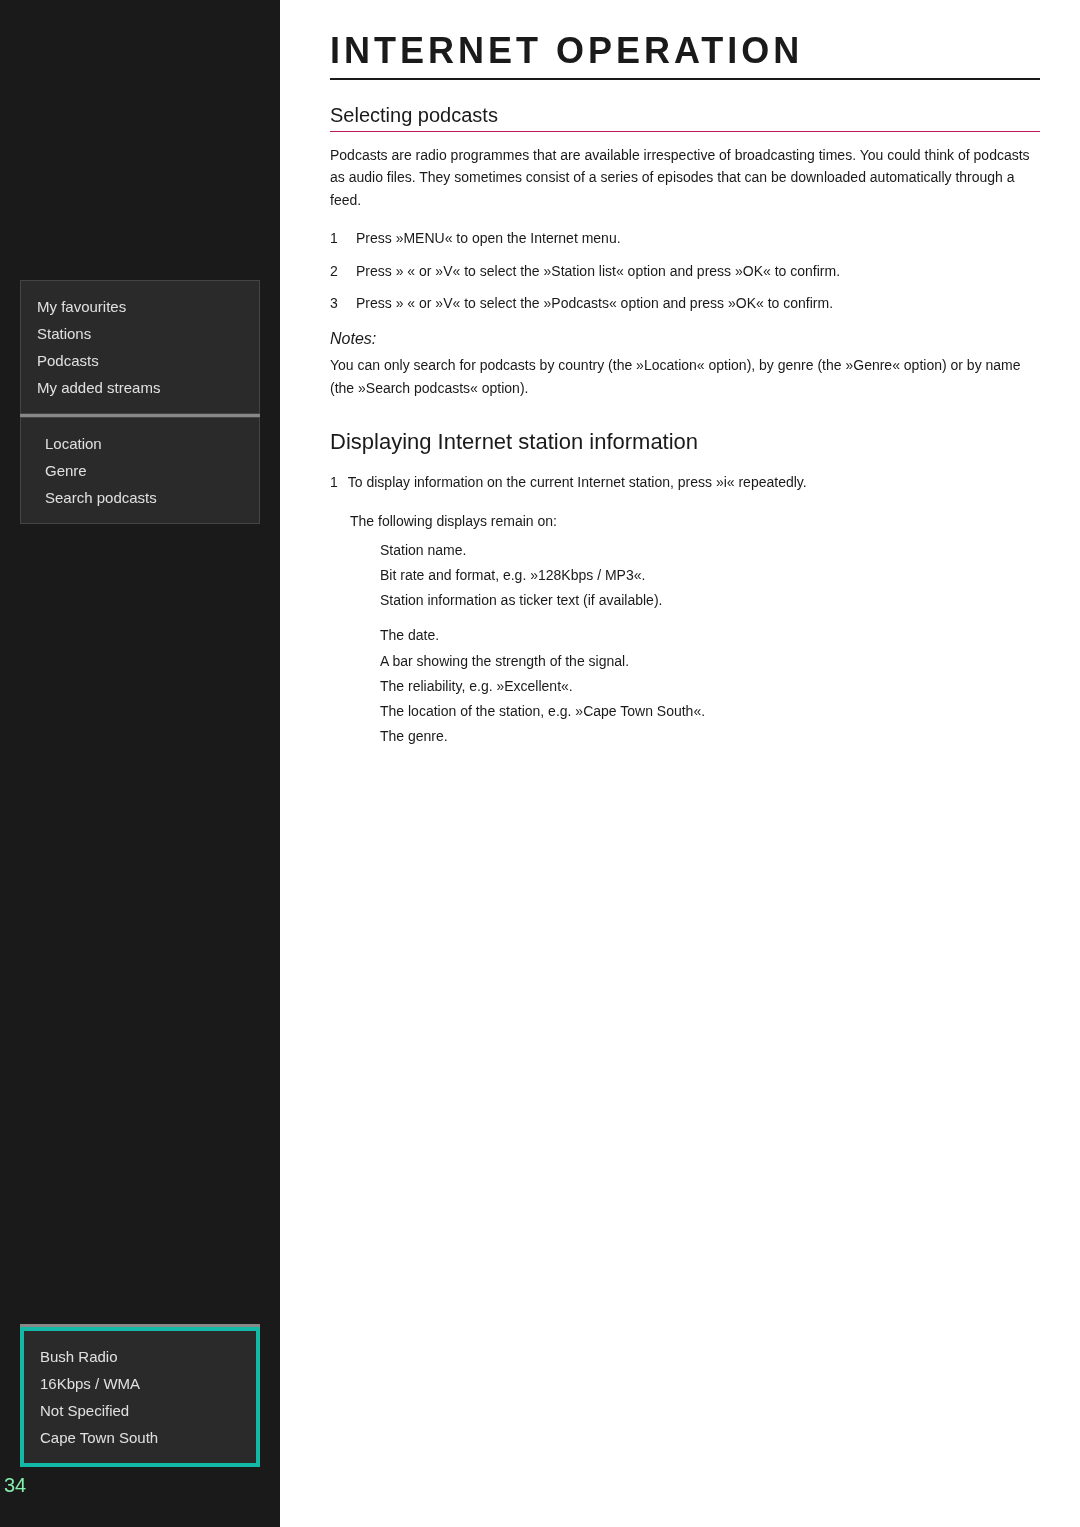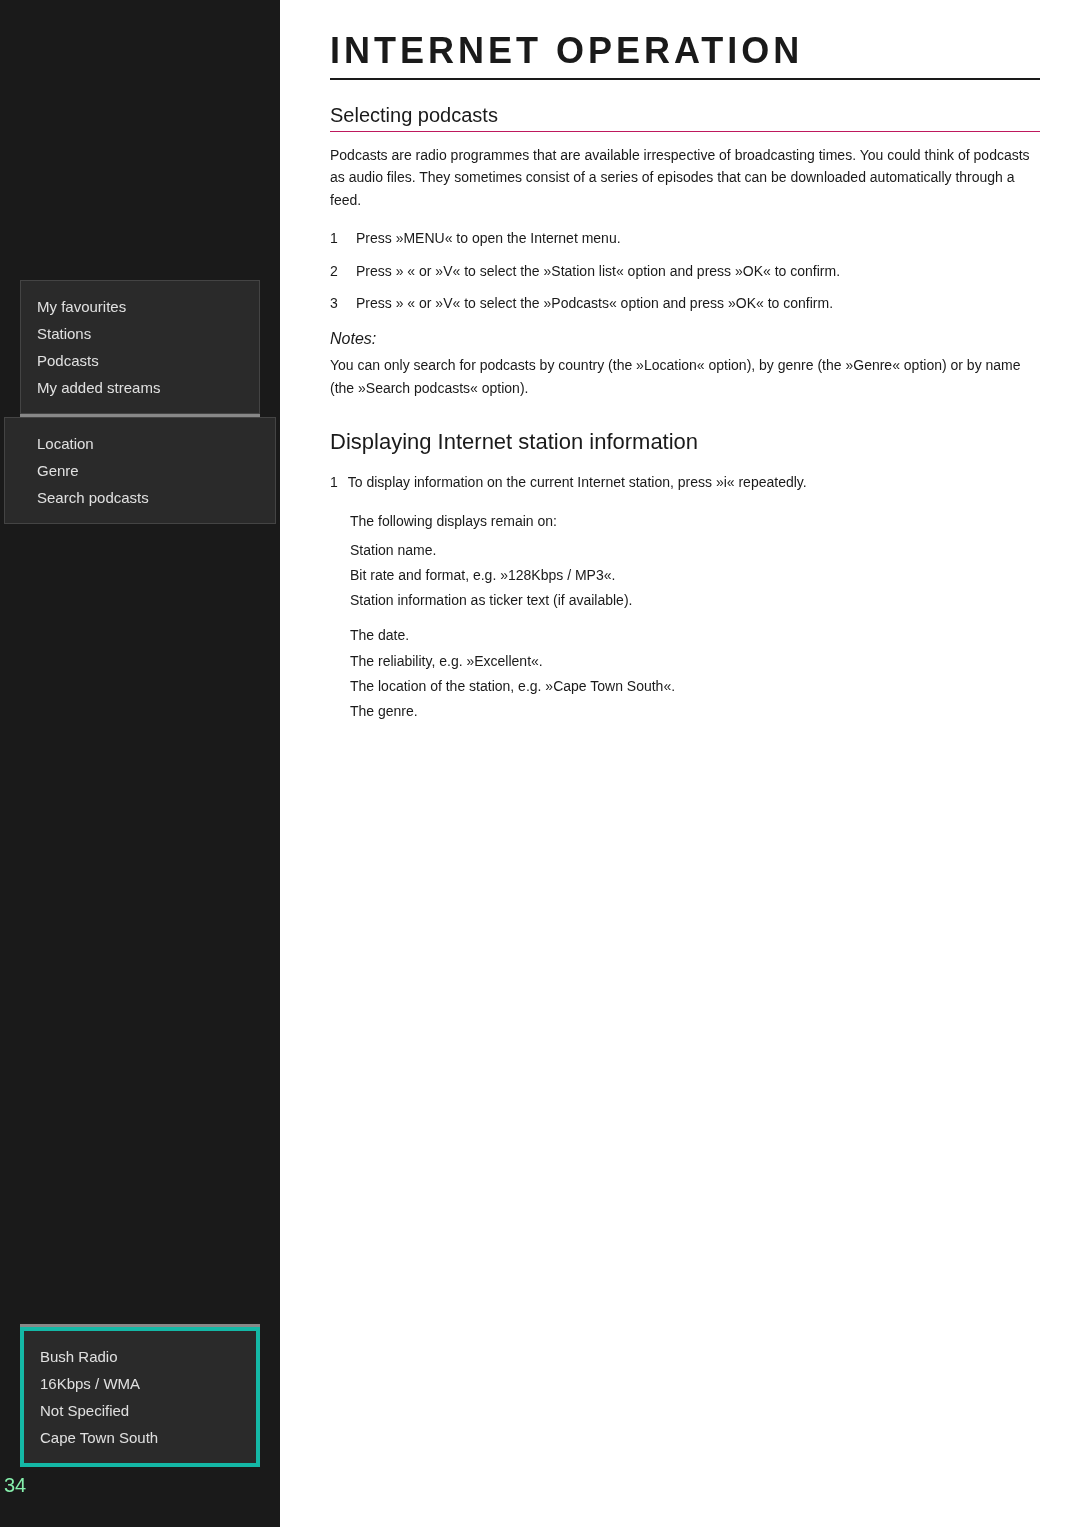--- a/index.html
+++ b/index.html
@@ -51,22 +51,22 @@
 
     .sidebar-divider {
       height: 3px;
       background: #888;
       margin: 0 20px;
     }
 
     .sidebar-menu-2 {
       background: #2a2a2a;
       border: 1px solid #444;
-      margin: 0 4px;
-      padding: 12px 32px;
+      margin: 0 20px;
+      padding: 12px 24px;
     }
 
     .sidebar-menu-2 .menu-item {
       color: #e0e0e0;
       font-size: 15px;
       line-height: 1.8;
     }
 
     .sidebar-spacer {
       flex: 1;
@@ -187,20 +187,21 @@
 
     .display-item {
       display: flex;
       gap: 10px;
       margin-bottom: 10px;
       font-size: 14px;
       line-height: 1.6;
     }
 
     .sub-list {
+      margin-left: 30px;
       margin-bottom: 8px;
     }
 
     .sub-item {
       font-size: 14px;
       line-height: 1.8;
       color: #1a1a1a;
     }
 
     .sub-section {
@@ -291,20 +292,21 @@
       <div class="sub-list">
         <div class="sub-item">Station name.</div>
         <div class="sub-item">Bit rate and format, e.g. »128Kbps / MP3«.</div>
         <div class="sub-item">Station information as ticker text (if available).</div>
       </div>
     </div>
 
     <div class="sub-section">
       <div class="sub-list">
         <div class="sub-item">The date.</div>
+        <div class="sub-item">A bar showing the strength of the signal.</div>
         <div class="sub-item">The reliability, e.g. »Excellent«.</div>
         <div class="sub-item">The location of the station, e.g. »Cape Town South«.</div>
         <div class="sub-item">The genre.</div>
       </div>
     </div>
 
   </div>
 </div>
 
 </body></html>

